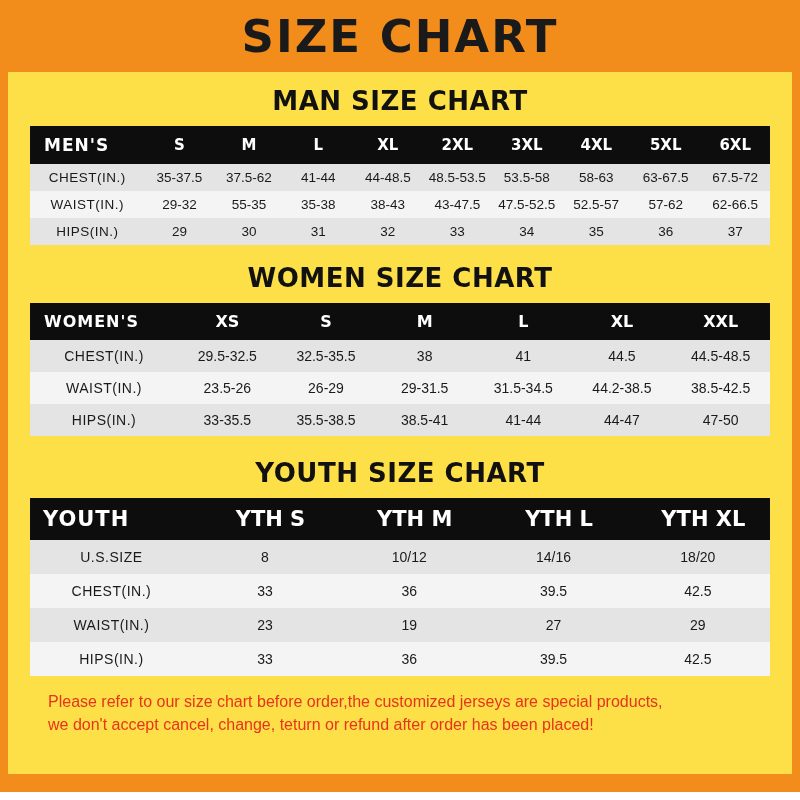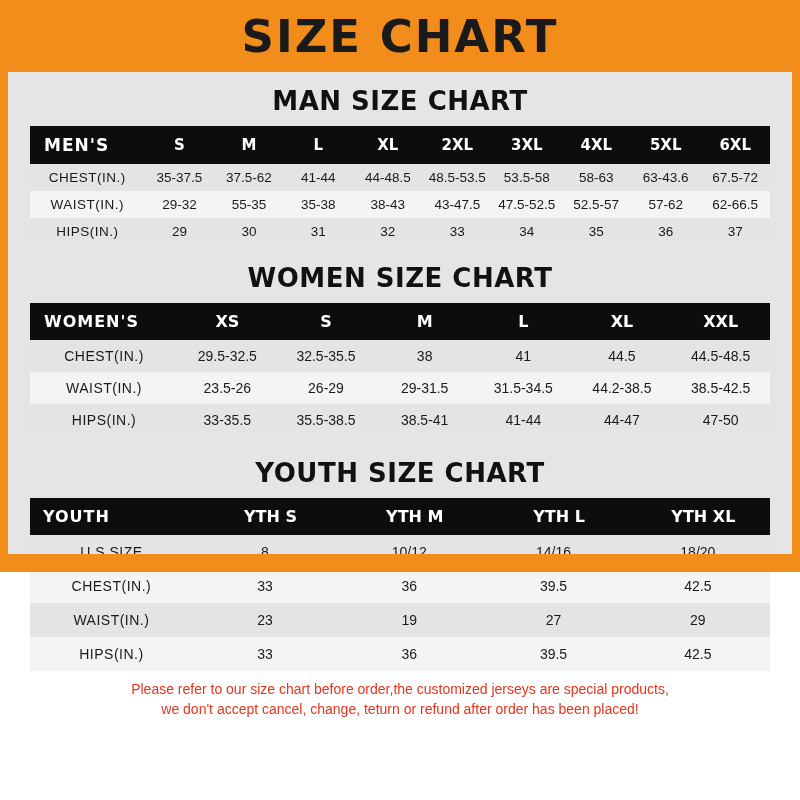--- a/index.html
+++ b/index.html
@@ -7,23 +7,23 @@
   body {
     width: 800px;
     height: 800px;
     background: #ffffff;
     font-family: "Liberation Sans", sans-serif;
     color: #111111;
     overflow: hidden;
   }
   .page {
     width: 800px;
-    height: 572px;
+    height: 792px;
     position: relative;
-    background: #e5e5e5;
+    background: #fde047;
     border-left: 8px solid #f28c1a;
     border-right: 8px solid #f28c1a;
   }
   .top-banner {
     height: 72px;
     background: #f28c1a;
     display: flex;
     align-items: center;
     justify-content: center;
     margin: 0 -8px;
@@ -83,31 +83,30 @@
     letter-spacing: 0.5px;
     color: #1a1a1a;
   }
   tbody tr.odd td { background: #e4e4e4; }
   tbody tr.even td { background: #f4f4f4; }
 
   
   table.men col.c0 { width: 15.5%; }
   table.women col.c0 { width: 20%; }
   table.youth col.c0 { width: 22%; }
-  table.youth thead th { font-size: 16px; padding-left: 13px; }
+  table.youth thead th { font-size: 21px; padding-left: 13px; }
   table.youth tbody td { font-size: 14px; padding: 9px 2px; }
   table.women tbody td { font-size: 14px; padding: 8px 2px; }
   table.women thead th { font-size: 16px; }
 
   .footer-note {
-    margin-top: 8px;
+    margin-top: 14px;
     padding: 0 18px;
-    text-align: center;
     color: #e8331c;
-    font-size: 14px;
+    font-size: 16px;
     line-height: 1.45;
     font-family: "Liberation Sans", sans-serif;
   }
   .bottom-banner {
     position: absolute;
     left: -8px;
     right: -8px;
     bottom: 0;
     height: 18px;
     background: #f28c1a;
@@ -155,21 +154,21 @@
       <tbody>
         <tr class="odd">
           <td class="rowhead">CHEST(IN.)</td>
           <td>35-37.5</td>
           <td>37.5-62</td>
           <td>41-44</td>
           <td>44-48.5</td>
           <td>48.5-53.5</td>
           <td>53.5-58</td>
           <td>58-63</td>
-          <td>63-43.6</td>
+          <td>63-67.5</td>
           <td>67.5-72</td>
         </tr>
         <tr class="even">
           <td class="rowhead">WAIST(IN.)</td>
           <td>29-32</td>
           <td>55-35</td>
           <td>35-38</td>
           <td>38-43</td>
           <td>43-47.5</td>
           <td>47.5-52.5</td>

